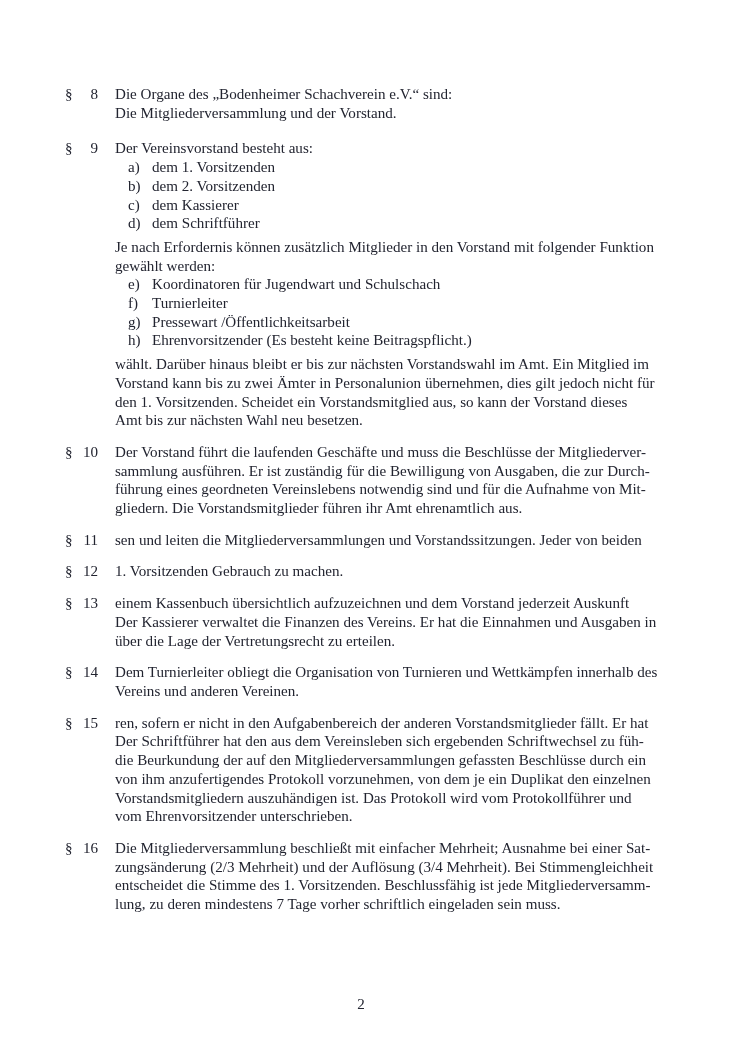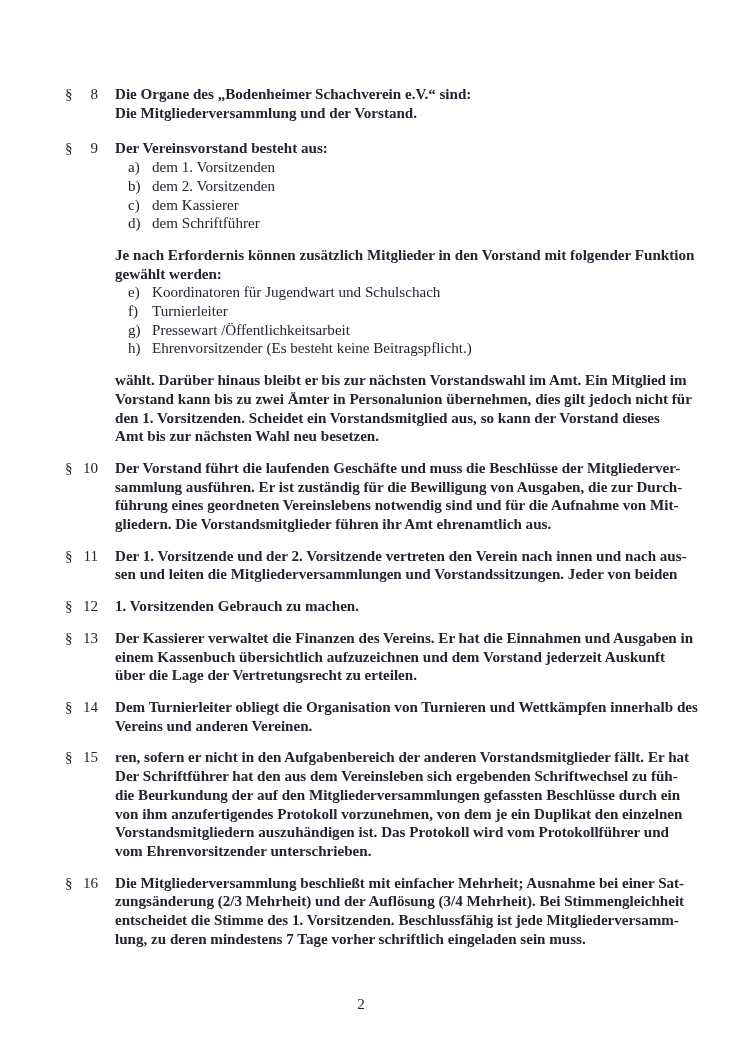--- a/index.html
+++ b/index.html
@@ -24,22 +24,22 @@
   .section:first-child { margin-bottom: 17px; }
   .marker {
     flex: 0 0 33px;
     margin-right: 17px;
     display: flex;
     justify-content: space-between;
     align-items: flex-start;
   }
   .body { width: 542px; }
   .para-block { }
-  .list-block + .para-block { margin-top: 13px; }
-  .text-line { white-space: nowrap; font-weight: bold; }
+  .list-block + .para-block { margin-top: 5px; }
+  .text-line { white-space: nowrap; }
   .list-item { position: relative; padding-left: 37px; white-space: nowrap; }
   .list-item-label { position: absolute; left: 13px; }
   .pagenum {
     position: absolute;
     top: 995px;
     left: 65px;
     width: 592px;
     text-align: center;
   }
 </style>
@@ -108,21 +108,20 @@
             </div>
           </div>
         </div>
         <div class="section">
           <div class="marker">
             <span class="sign">§</span>
             <span class="num">11</span>
           </div>
           <div class="body">
             <div class="para-block">
-              <div class="text-line">Der 1. Vorsitzende und der 2. Vorsitzende vertreten den Verein nach innen und nach aus-</div>
               <div class="text-line">sen und leiten die Mitgliederversammlungen und Vorstandssitzungen. Jeder von beiden</div>
             </div>
           </div>
         </div>
         <div class="section">
           <div class="marker">
             <span class="sign">§</span>
             <span class="num">12</span>
           </div>
           <div class="body">
@@ -131,22 +130,22 @@
             </div>
           </div>
         </div>
         <div class="section">
           <div class="marker">
             <span class="sign">§</span>
             <span class="num">13</span>
           </div>
           <div class="body">
             <div class="para-block">
+              <div class="text-line">einem Kassenbuch übersichtlich aufzuzeichnen und dem Vorstand jederzeit Auskunft</div>
               <div class="text-line">Der Kassierer verwaltet die Finanzen des Vereins. Er hat die Einnahmen und Ausgaben in</div>
-              <div class="text-line">einem Kassenbuch übersichtlich aufzuzeichnen und dem Vorstand jederzeit Auskunft</div>
               <div class="text-line">über die Lage der Vertretungsrecht zu erteilen.</div>
             </div>
           </div>
         </div>
         <div class="section">
           <div class="marker">
             <span class="sign">§</span>
             <span class="num">14</span>
           </div>
           <div class="body">

